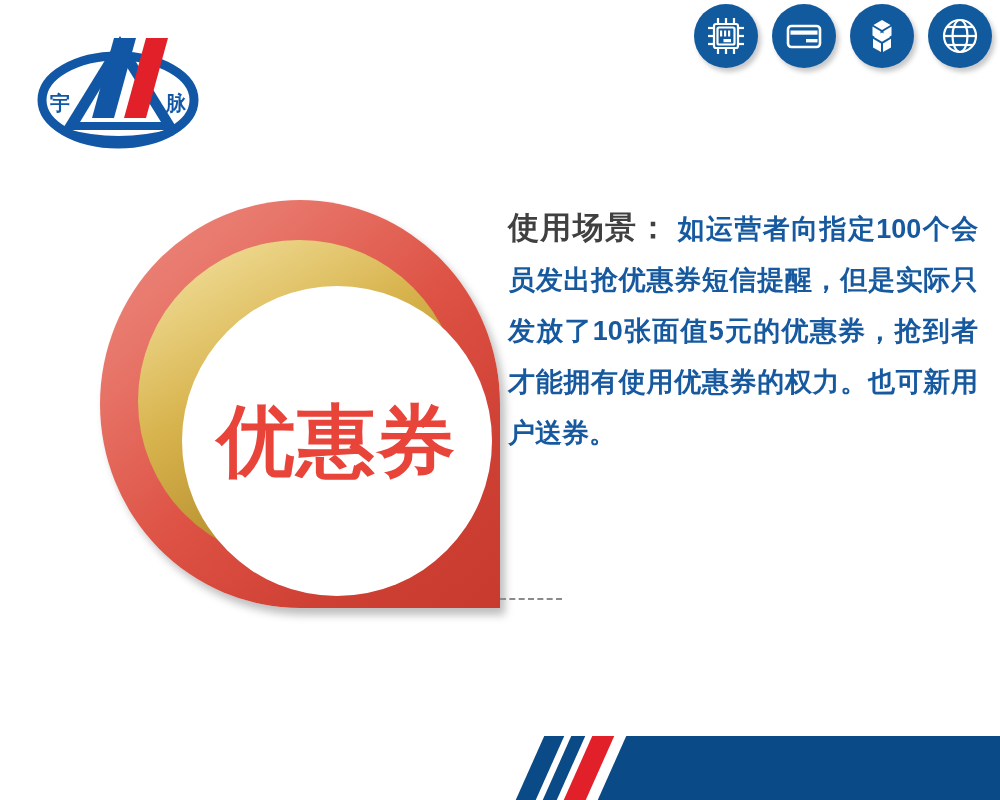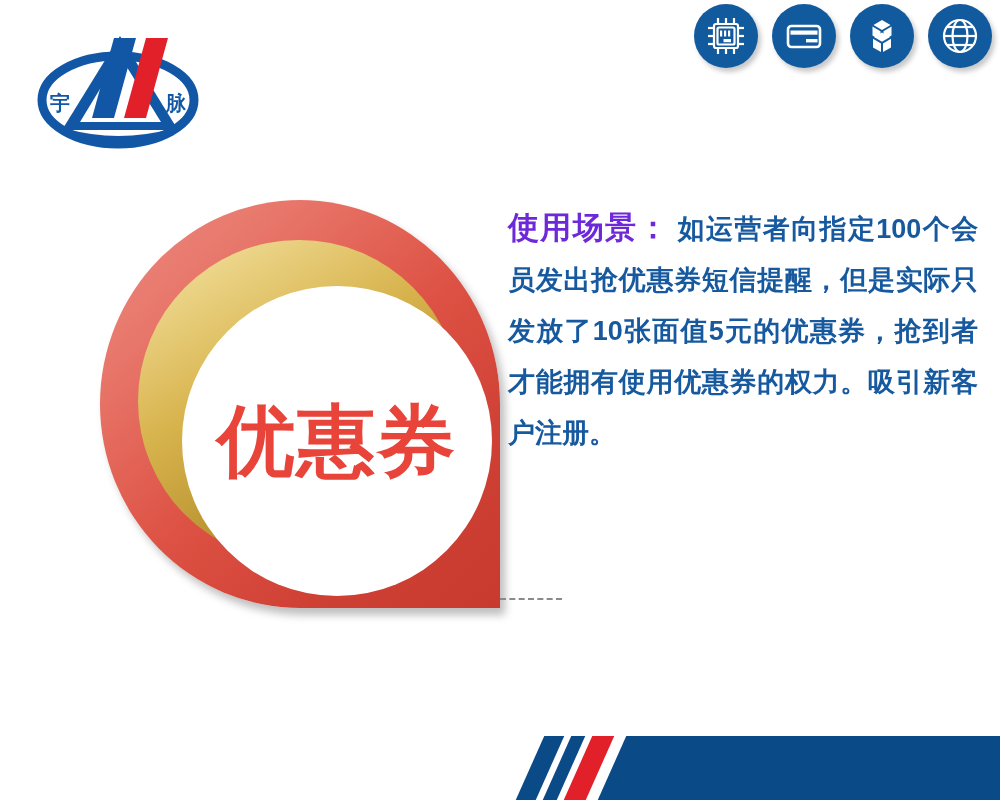--- a/index.html
+++ b/index.html
@@ -112,21 +112,21 @@
   .para {
     margin: 0 0 4px 0;
     color: #17599f;
     font-size: 27px;
     font-weight: bold;
     line-height: 51px;
     letter-spacing: 0px;
     text-align: justify;
   }
   .lead {
-    color: #6d28d9;
+    color: #404040;
     font-size: 31px;
     font-weight: bold;
     margin-right: 8px;
   }
 
   
   #bottom-stripes {
     position: absolute;
     left: 0;
     bottom: 0;
@@ -240,21 +240,21 @@
         <span id="coupon-label">优惠券</span>
       </div>
     </div>
   </div>
   <div id="pin-connector"></div>
 </div>
 
 <div id="text-panel">
 
   <p class="para">
-    <span class="lead">使用场景：</span><span>如运营者向指定100个会员发出抢优惠券短信提醒，但是实际只发放了10张面值5元的优惠券，抢到者才能拥有使用优惠券的权力。吸引新客户注册。</span>
+    <span class="lead">使用场景：</span><span>如运营者向指定100个会员发出抢优惠券短信提醒，但是实际只发放了10张面值5元的优惠券，抢到者才能拥有使用优惠券的权力。也可新用户送券。</span>
   </p>
 
 
 </div>
 
 <div id="bottom-stripes">
   <div class="stripe stripe-a"></div>
   <div class="stripe stripe-b"></div>
   <div class="stripe stripe-c"></div>
   <div class="stripe stripe-d"></div>

